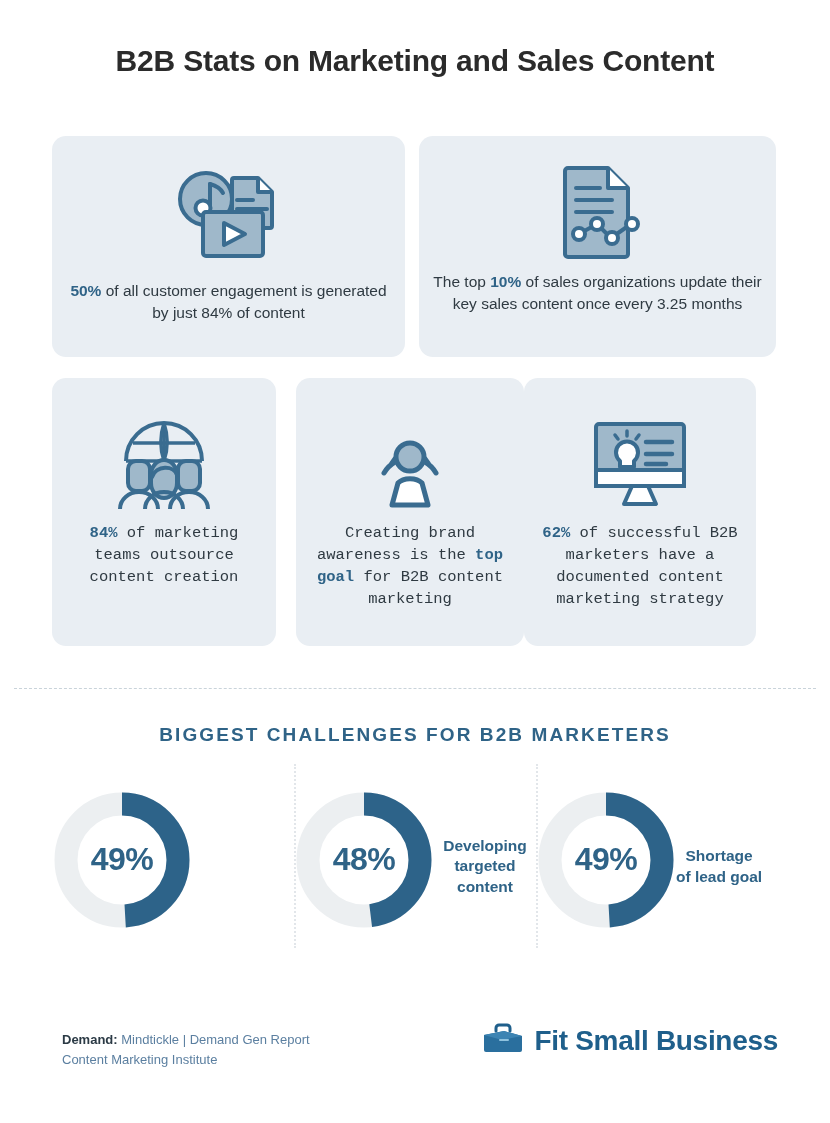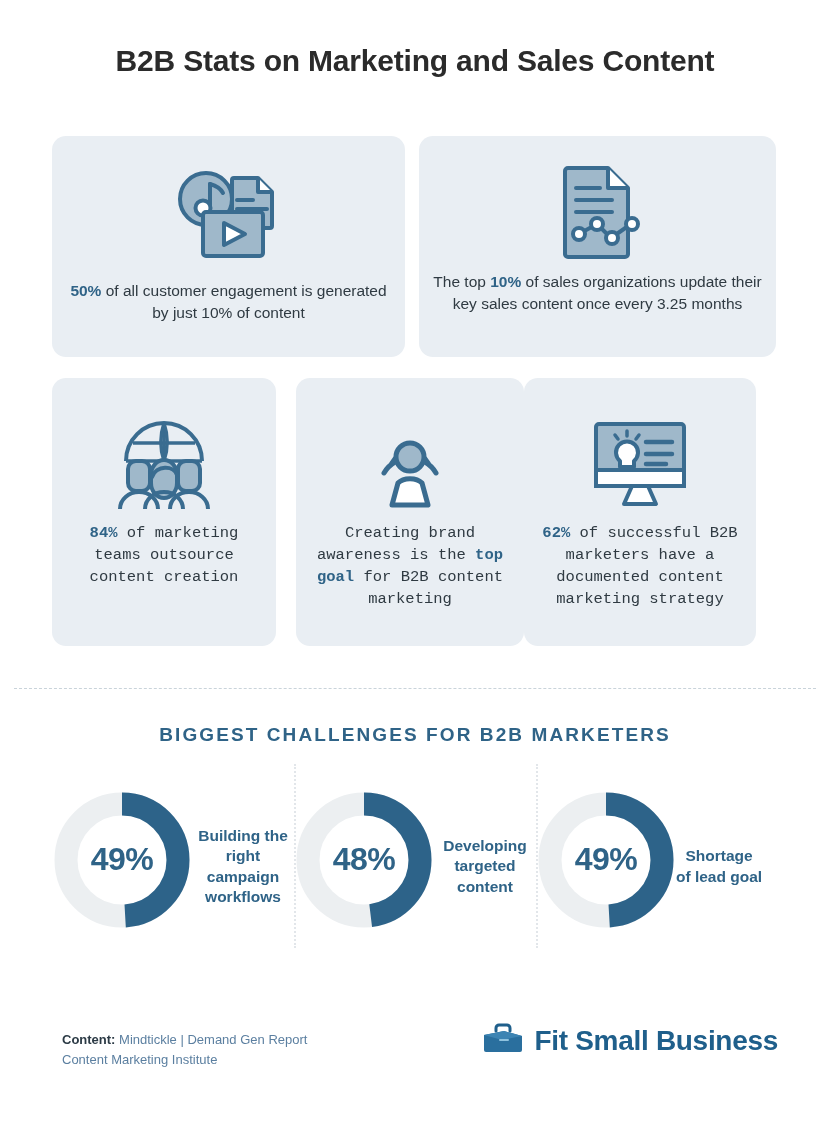--- a/index.html
+++ b/index.html
@@ -184,21 +184,21 @@
         <path d="M35 16 c7 2 11 5 13 9" stroke="#3a6c90" stroke-width="4" fill="none" stroke-linecap="round"></path>
         <circle cx="28" cy="40" r="7.5" fill="#ffffff" stroke="#3a6c90" stroke-width="4"></circle>
         <path d="M59 10 h24 l14 14 v34 a2 2 0 0 1 -2 2 h-36 a2 2 0 0 1 -2 -2 v-46 a2 2 0 0 1 2 -2 z" fill="#9fb8ca" stroke="#3a6c90" stroke-width="4" stroke-linejoin="round"></path>
         <path d="M83 10 v14 h14" fill="#ffffff" stroke="#3a6c90" stroke-width="4" stroke-linejoin="round"></path>
         <path d="M62 32 h16 M62 41 h30 M62 50 h22" stroke="#3a6c90" stroke-width="4" stroke-linecap="round"></path>
         <rect x="28" y="44" width="60" height="44" rx="3" fill="#9fb8ca" stroke="#3a6c90" stroke-width="4"></rect>
         <path d="M49 55 l21 11 l-21 11 z" fill="#ffffff" stroke="#3a6c90" stroke-width="4" stroke-linejoin="round"></path>
       </svg>
     </div>
     <div class="card-text">
-      <b>50%</b><span> of all customer engagement is generated by just 10% of content</span>
+      <b>50%</b><span> of all customer engagement is generated by just 84% of content</span>
     </div>
   </div>
 
   <div class="card" id="card-2">
     <div class="card-icon">
       <svg width="84" height="100" viewBox="0 0 84 100">
         <path d="M12 6 h40 l20 20 v66 a3 3 0 0 1 -3 3 h-57 a3 3 0 0 1 -3 -3 v-83 a3 3 0 0 1 3 -3 z" fill="#9fb8ca" stroke="#3a6c90" stroke-width="4" stroke-linejoin="round"></path>
         <path d="M52 6 v20 h20" fill="#ffffff" stroke="#3a6c90" stroke-width="4" stroke-linejoin="round"></path>
         <path d="M20 26 h24 M20 38 h36 M20 50 h36" stroke="#3a6c90" stroke-width="4" stroke-linecap="round"></path>
         <path d="M23 72 l18 -10 l14 14 l20 -14" fill="none" stroke="#3a6c90" stroke-width="4" stroke-linejoin="round" stroke-linecap="round"></path>
@@ -274,24 +274,20 @@
   <div class="donuts">
 
     <div class="donut-col">
       <div class="donut-wrap">
         <svg width="140" height="140" viewBox="0 0 140 140">
           <circle cx="70" cy="70" r="56" fill="none" stroke="#eceff1" stroke-width="23"></circle>
           <circle id="arc-0" cx="70" cy="70" r="56" fill="none" stroke="#2d6389" stroke-width="23" transform="rotate(-90 70 70)" stroke-dasharray="172.41 351.86"></circle>
         </svg>
         <div class="donut-value">49%</div>
       </div>
-      <div class="donut-label">
-        <div>Building the right</div>
-        <div>campaign workflows</div>
-      </div>
     </div>
 
     <div class="donut-col">
       <div class="donut-wrap">
         <svg width="140" height="140" viewBox="0 0 140 140">
           <circle cx="70" cy="70" r="56" fill="none" stroke="#eceff1" stroke-width="23"></circle>
           <circle id="arc-1" cx="70" cy="70" r="56" fill="none" stroke="#2d6389" stroke-width="23" transform="rotate(-90 70 70)" stroke-dasharray="168.89 351.86"></circle>
         </svg>
         <div class="donut-value">48%</div>
       </div>
@@ -312,21 +308,21 @@
       <div class="donut-label">
         <div>Shortage</div>
         <div>of lead goal</div>
       </div>
     </div>
 
   </div>
 
   <div class="sources">
     <div>
-      <b>Content:</b><span> Mindtickle | Demand Gen Report</span>
+      <b>Demand:</b><span> Mindtickle | Demand Gen Report</span>
     </div>
     <div>Content Marketing Institute</div>
   </div>
 
   <div class="logo">
     <span>
       <svg width="42" height="34" viewBox="0 0 42 34">
         <path d="M14 9 v-3 a3 3 0 0 1 3 -3 h8 a3 3 0 0 1 3 3 v3" fill="none" stroke="#1f5f8b" stroke-width="3" stroke-linecap="round"></path>
         <path d="M2 13 l20 -4 l18 5 v14 a2 2 0 0 1 -2 2 h-34 a2 2 0 0 1 -2 -2 z" fill="#2a6f9e"></path>
         <path d="M2 13 l20 -4 l18 5 l-20 4 z" fill="#3d84b3"></path>

